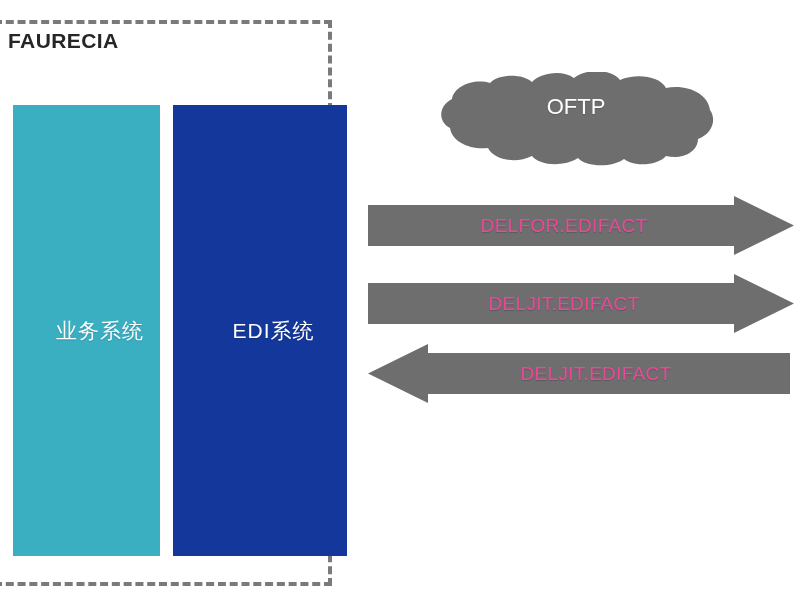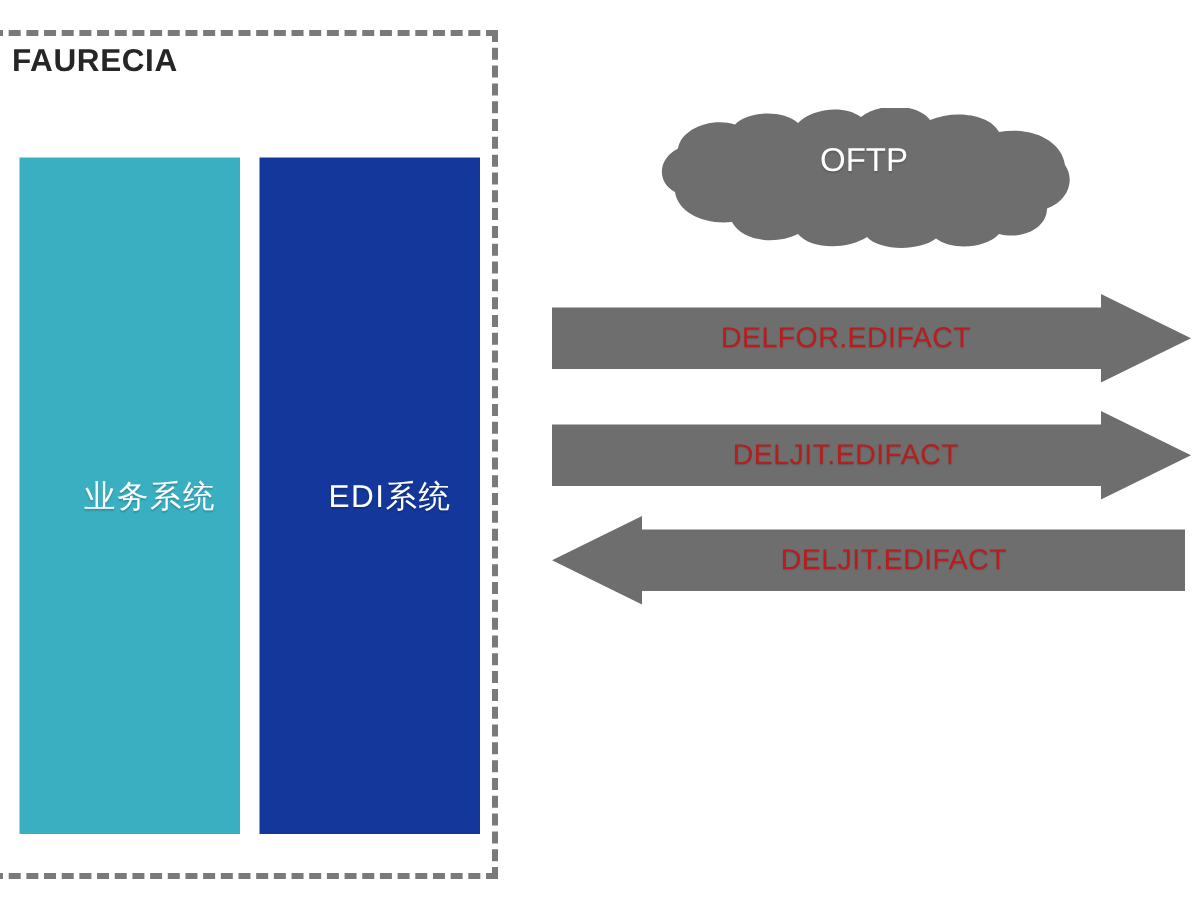--- a/index.html
+++ b/index.html
@@ -64,21 +64,21 @@
   .sys-box.business {
     left: 13px;
     top: 105px;
     width: 147px;
     height: 451px;
     background: #3BAFC2;
   }
   .sys-box.edi {
     left: 173px;
     top: 105px;
-    width: 147px;
+    width: 174px;
     height: 451px;
     background: #14379B;
   }
 
   
   .cloud-wrap {
     position: absolute;
     left: 436px;
     top: 72px;
     width: 280px;
@@ -110,21 +110,21 @@
   .arrow svg { display: block; }
   .arrow-label {
     position: absolute;
     left: 0;
     top: 0;
     width: 100%;
     height: 100%;
     display: flex;
     align-items: center;
     justify-content: center;
-    color: #b91c1c;
+    color: #ec4899;
     font-size: 19px;
     letter-spacing: 0.3px;
     text-shadow: 0 1px 1px rgba(0,0,0,0.18);
     pointer-events: none;
   }
   .arrow-right .arrow-label { padding-right: 34px; box-sizing: border-box; }
   .arrow-left  .arrow-label { padding-left: 34px;  box-sizing: border-box; }
 
   #arrow-delfor { left: 368px; top: 196px; width: 426px; height: 59px; }
   #arrow-deljit { left: 368px; top: 274px; width: 426px; height: 59px; }

